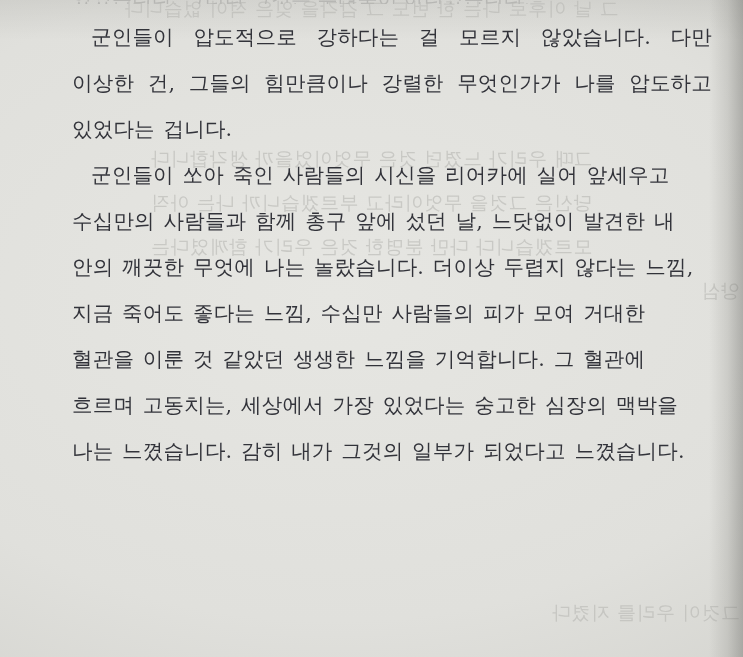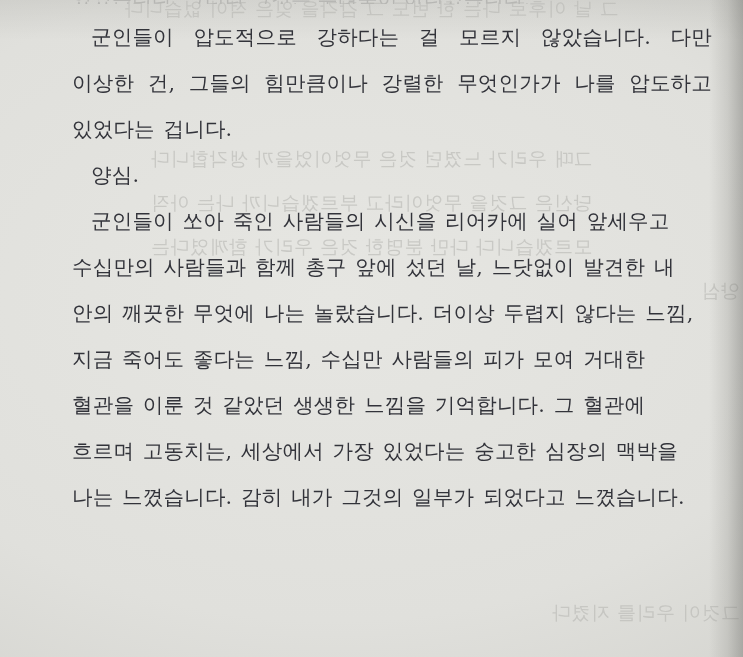--- a/index.html
+++ b/index.html
@@ -121,17 +121,16 @@
 
   <div class="bleed b0">그 날 이후로 나는 한 번도 그 감각을 잊은 적이 없습니다</div>
   <div class="bleed b1">그때 우리가 느꼈던 것은 무엇이었을까 생각합니다</div>
   <div class="bleed b2">당신은 그것을 무엇이라고 부르겠습니까 나는 아직</div>
   <div class="bleed b3">모르겠습니다 다만 분명한 것은 우리가 함께였다는</div>
   <div class="bleed b4">양심</div>
   <div class="bleed b5">그것이 우리를 지켰다</div>
 
   <div id="text-body">
     <p class="para">군인들이 압도적으로 강하다는 걸 모르지 않았습니다. 다만 이상한 건, 그들의 힘만큼이나 강렬한 무엇인가가 나를 압도하고 있었다는 겁니다.</p>
-    <p class="para short">양심.</p>
     <p class="para last-short">군인들이 쏘아 죽인 사람들의 시신을 리어카에 실어 앞세우고 수십만의 사람들과 함께 총구 앞에 섰던 날, 느닷없이 발견한 내 안의 깨끗한 무엇에 나는 놀랐습니다. 더이상 두렵지 않다는 느낌, 지금 죽어도 좋다는 느낌, 수십만 사람들의 피가 모여 거대한 혈관을 이룬 것 같았던 생생한 느낌을 기억합니다. 그 혈관에 흐르며 고동치는, 세상에서 가장 있었다는 숭고한 심장의 맥박을 나는 느꼈습니다. 감히 내가 그것의 일부가 되었다고 느꼈습니다.</p>
   </div>
 
 </div>
 
 </body></html>

